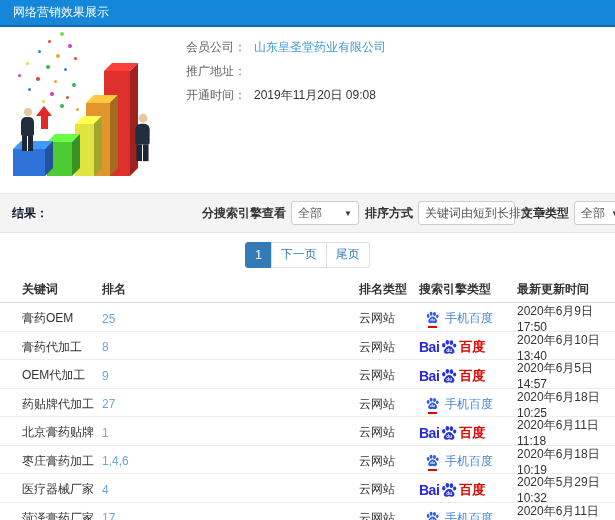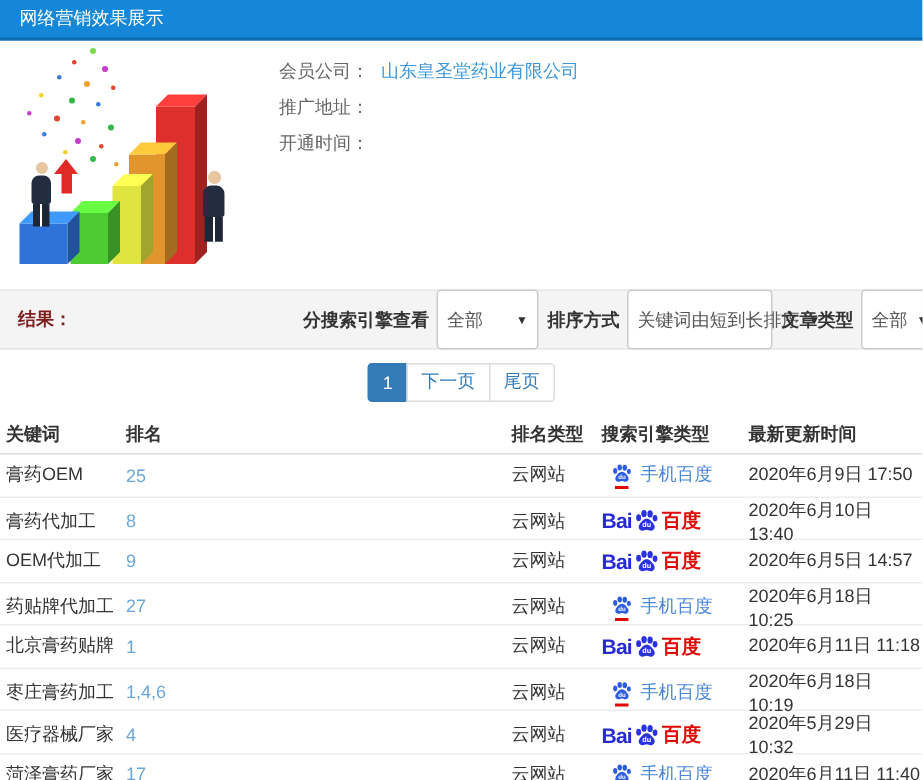--- a/index.html
+++ b/index.html
@@ -42,45 +42,45 @@
   .person-right { left:128px; top:86px; transform:scale(1.1); }
   .up-arrow { position:absolute; left:28px; top:76px; z-index:7; }
   .up-arrow .tri { width:0; height:0; border-left:8px solid transparent; border-right:8px solid transparent;
     border-bottom:10px solid #e02a25; }
   .up-arrow .stem { width:7px; height:13px; background:#e02a25; margin:0 auto; }
   .confetti span { position:absolute; border-radius:2px; }
 
   
   .filter-bar { position:relative; height:40px; background:#f4f4f4;
     border-top:1px solid #e5e5e5; border-bottom:1px solid #e5e5e5; }
-  .result-label { position:absolute; left:12px; top:50%; transform:translateY(-50%); color:#7f1d1d; font-weight:bold; }
+  .result-label { position:absolute; left:12px; top:50%; transform:translateY(-50%); color:#0f172a; font-weight:bold; }
   .controls { position:absolute; left:196px; top:50%; transform:translateY(-50%);
     display:flex; align-items:center; white-space:nowrap; }
   .ctl-label { font-weight:bold; color:#333; margin:0 5px 0 6px; }
-  .select { background:#fff; border:1px solid #ccc; border-radius:3px; height:40px;
+  .select { background:#fff; border:1px solid #ccc; border-radius:3px; height:24px;
     display:inline-flex; align-items:center; justify-content:space-between;
     padding:0 6px; color:#555; cursor:pointer; }
   .select .arrow { font-size:8px; color:#333; margin-left:6px; }
   .sel-engine { width:68px; }
   .sel-sort { width:97px; }
   .sel-article { width:50px; }
 
   
   .pagination { height:43px; display:flex; align-items:center; justify-content:center; }
   .page-item { height:26px; min-width:24px; padding:0 9px; display:inline-flex; align-items:center;
     justify-content:center; border:1px solid #ddd; background:#fff; color:#337ab7;
     margin-left:-1px; cursor:pointer; }
   .page-item.first { border-radius:3px 0 0 3px; margin-left:0; }
   .page-item.last { border-radius:0 3px 3px 0; }
   .page-item.active { background:#337ab7; border-color:#337ab7; color:#fff; }
 
   
   .table { width:615px; }
   .trow { display:grid; grid-template-columns:80px 257px 60px 98px 1fr;
-    padding-left:4px; align-items:center; height:28.5px; border-bottom:1px solid #ededed; }
+    padding-left:22px; align-items:center; height:28.5px; border-bottom:1px solid #ededed; }
   .thead { height:27px; font-weight:bold; color:#333; border-bottom:1px solid #ddd; }
   .rank { color:#6aa7d8; }
   
   .engine-cell { display:flex; align-items:center; }
   .mobile-badge { display:inline-flex; margin-left:6px; }
   .paw-wrap { position:relative; width:15px; height:15px; display:inline-block; }
   .paw-wrap.red-underline::after { content:""; position:absolute; left:3px; bottom:-3px;
     width:9px; height:2px; background:#e10602; }
   .mobile-badge .label { color:#4a86d8; margin-left:5px; }
   .baidu-logo { display:inline-flex; align-items:center; font-weight:bold; }
@@ -143,20 +143,21 @@
   <div class="info-rows">
     <div class="info-row">
       <span class="info-label">会员公司：</span>
       <span class="info-value v-link">山东皇圣堂药业有限公司</span>
     </div>
     <div class="info-row">
       <span class="info-label">推广地址：</span>
     </div>
     <div class="info-row">
       <span class="info-label">开通时间：</span>
+      <span class="info-value">2019年11月20日 09:08</span>
     </div>
   </div>
 </div>
 
 <div class="filter-bar">
   <span class="result-label">结果：</span>
   <div class="controls">
     <span class="ctl-label">分搜索引擎查看</span>
     <span class="select sel-engine">
       <span>全部</span>

